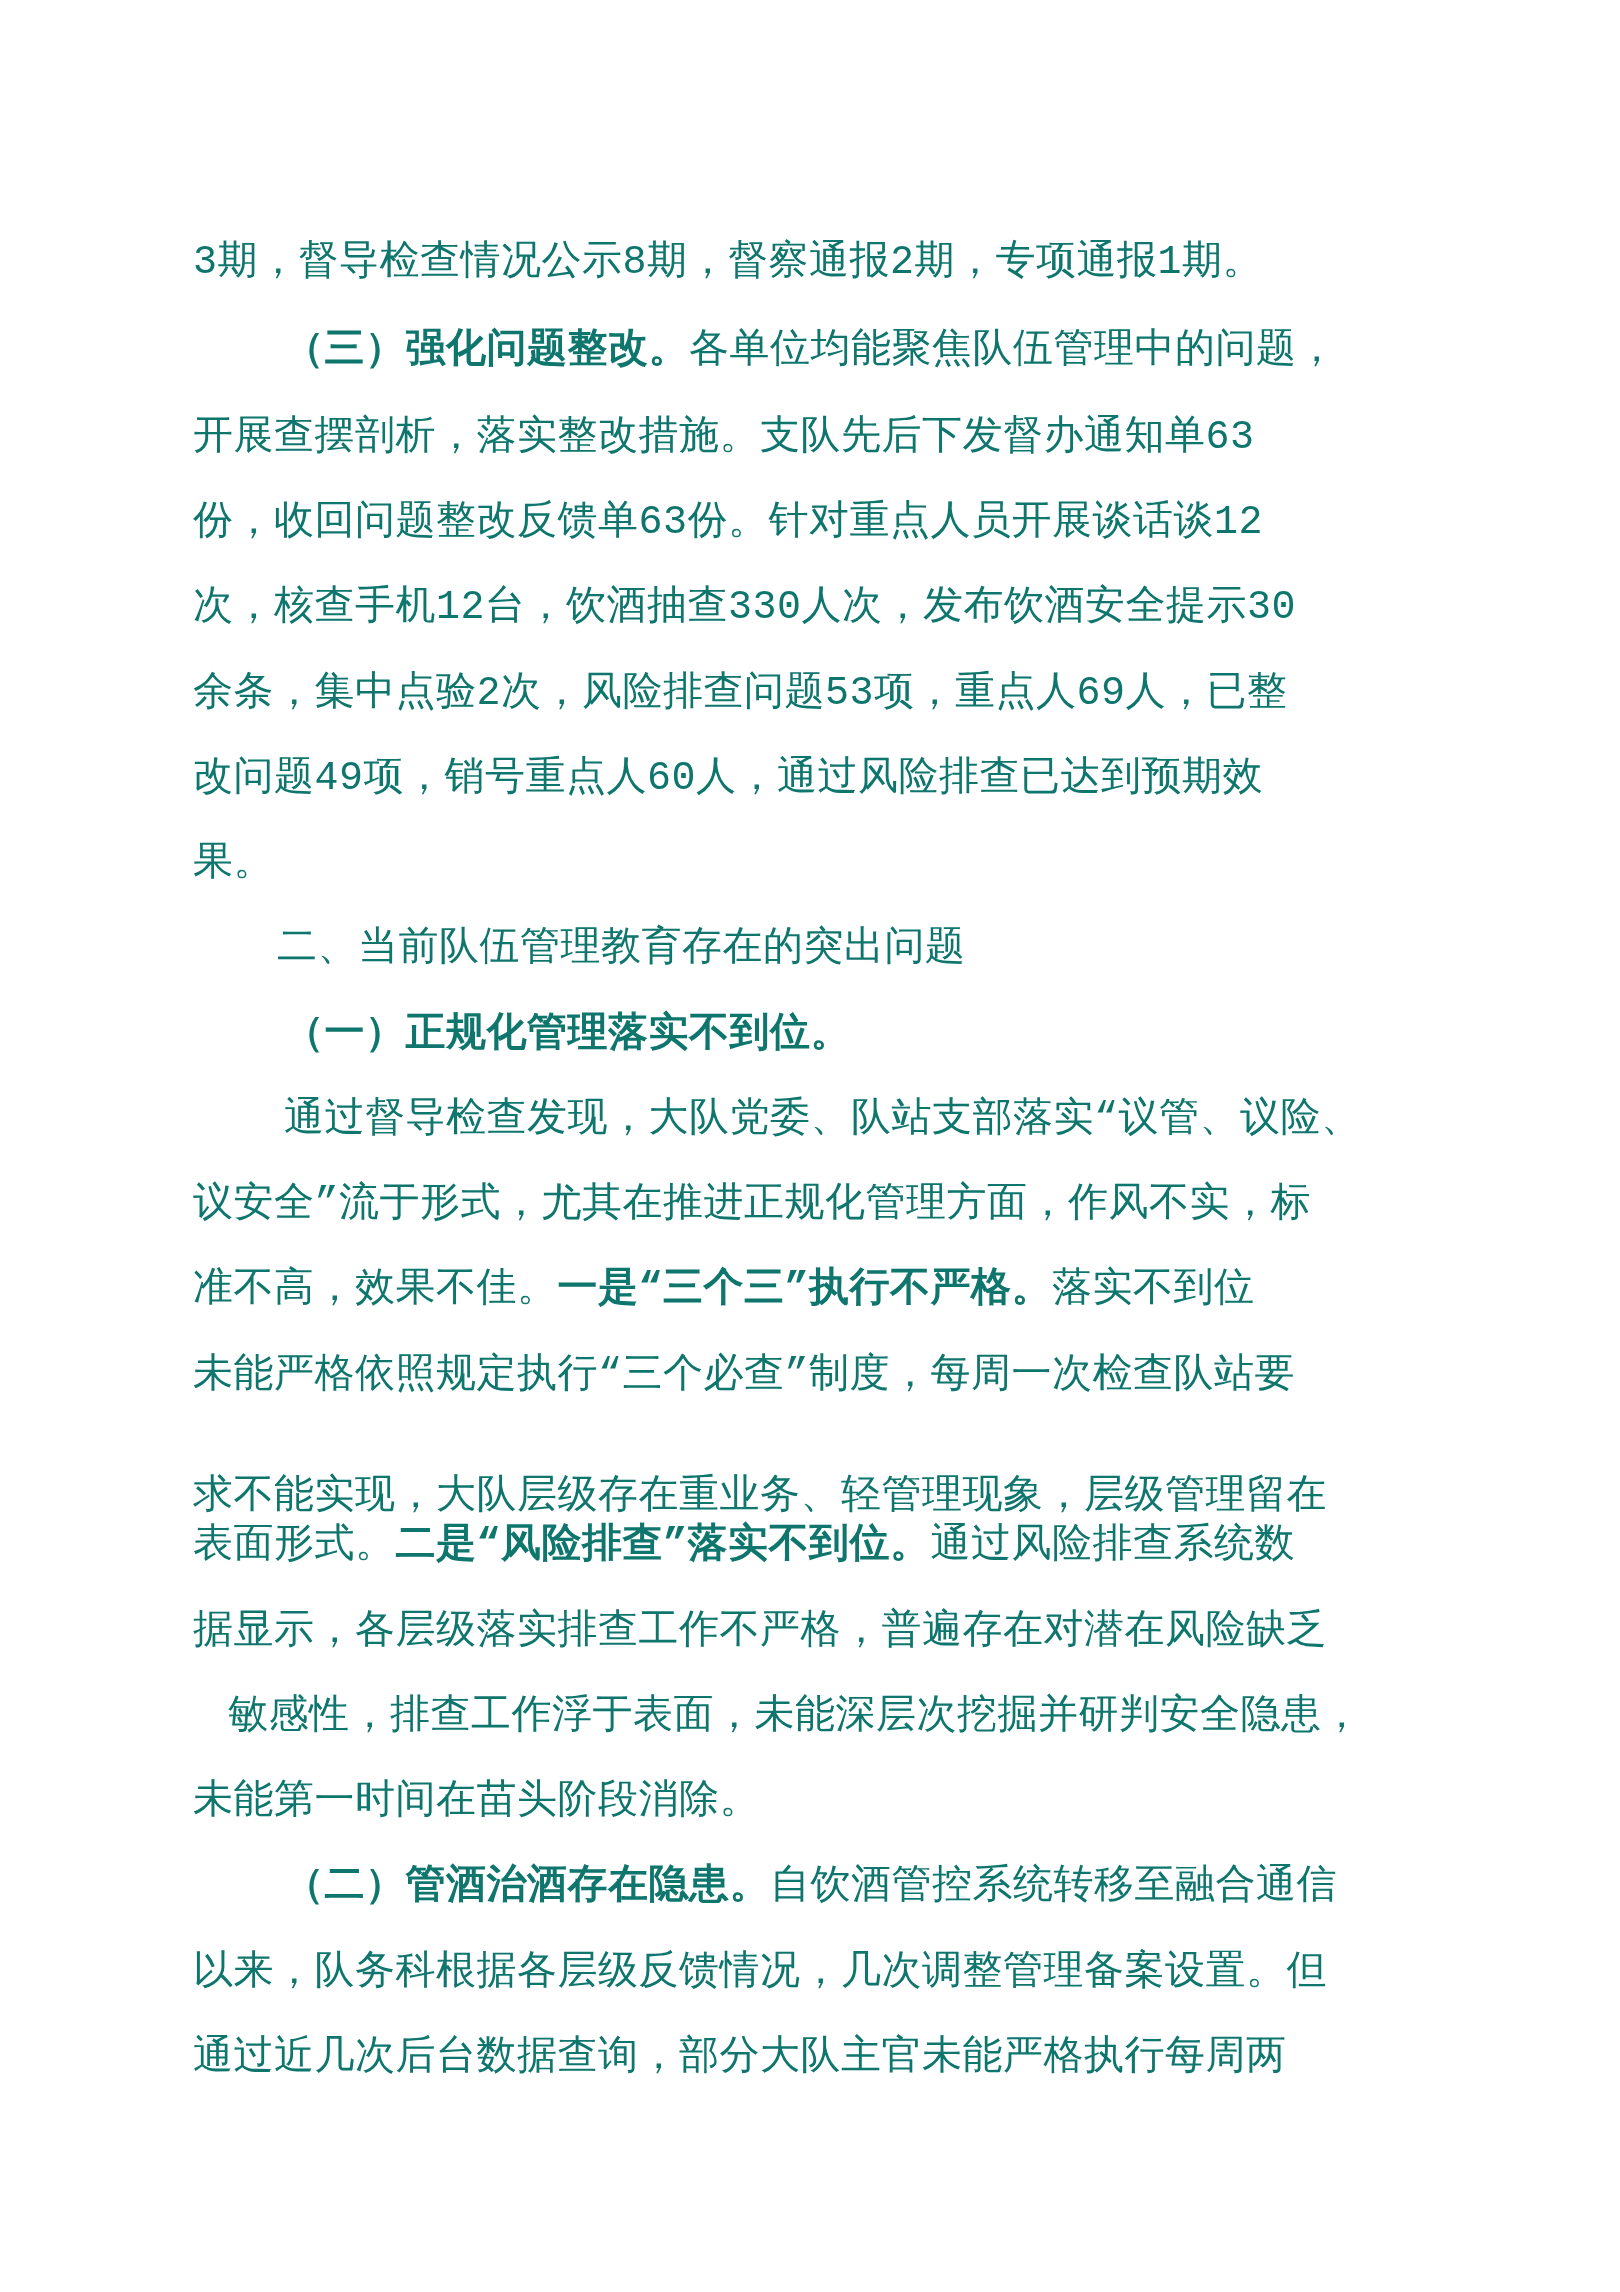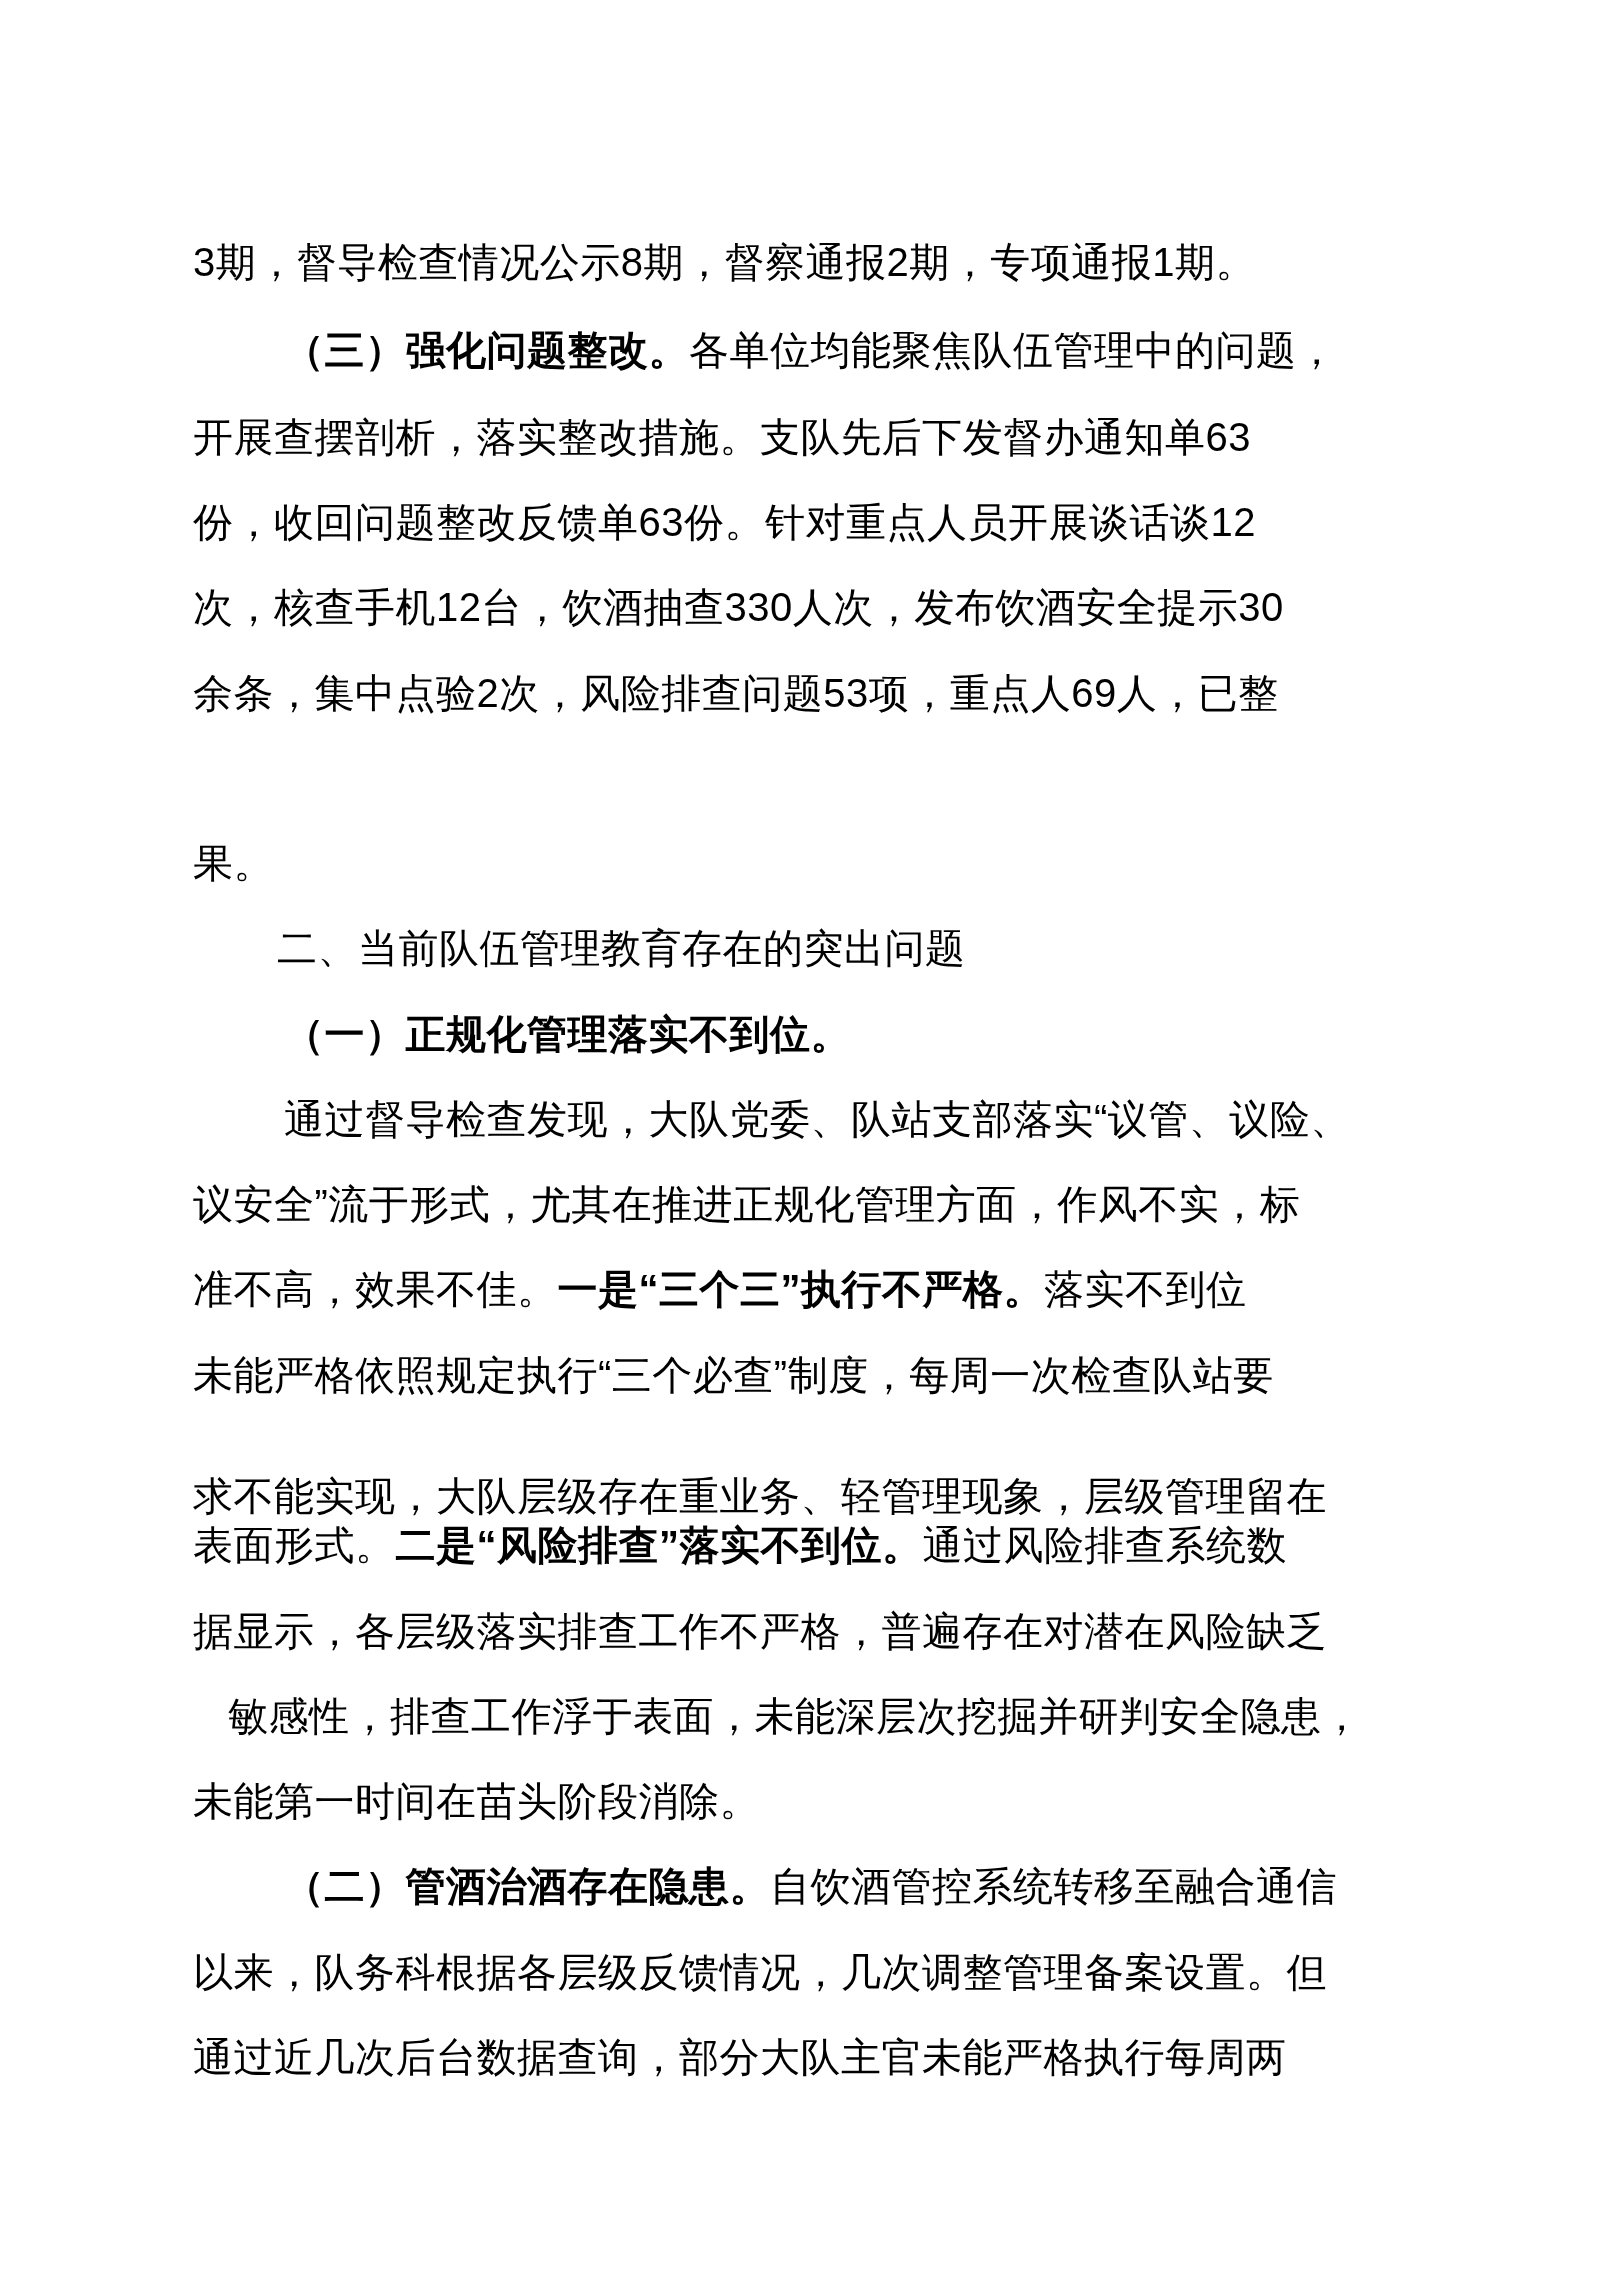--- a/index.html
+++ b/index.html
@@ -1,39 +1,40 @@
 <!DOCTYPE html>
 <html><head>
   <meta charset="utf-8">
   <style>
     html, body { margin: 0; padding: 0; background: #ffffff; }
     body { width: 1620px; height: 2293px; position: relative; overflow: hidden; }
     .page { position: absolute; left: 0; top: 0; width: 1620px; height: 2293px; background: #fff; }
     .line {
       position: absolute;
       left: 193px;
-      font-family: Liberation Sans, sans-serif;
+      font-family: Liberation Mono, monospace;
       font-size: 40px;
       line-height: 55px;
-      color: #000000;
+      color: #0f766e;
       white-space: nowrap;
       letter-spacing: 0.5px;
     }
     .b { font-weight: bold; text-align: right; }
   </style>
 </head>
 <body>
 
 <div class="page" id="page">
     <div class="line" style="top: 235px; left: 193px;"><span>3期，督导检查情况公示8期，督察通报2期，专项通报1期。</span></div>
     <div class="line" style="top: 323px; left: 284px;"><span class="b">（三）强化问题整改。</span><span>各单位均能聚焦队伍管理中的问题，</span></div>
     <div class="line" style="top: 410px; left: 193px;"><span>开展查摆剖析，落实整改措施。支队先后下发督办通知单63</span></div>
     <div class="line" style="top: 495px; left: 193px;"><span>份，收回问题整改反馈单63份。针对重点人员开展谈话谈12</span></div>
     <div class="line" style="top: 580px; left: 193px;"><span>次，核查手机12台，饮酒抽查330人次，发布饮酒安全提示30</span></div>
     <div class="line" style="top: 666px; left: 193px;"><span>余条，集中点验2次，风险排查问题53项，重点人69人，已整</span></div>
+    <div class="line" style="top: 751px; left: 193px;"><span>改问题49项，销号重点人60人，通过风险排查已达到预期效</span></div>
     <div class="line" style="top: 836px; left: 193px;"><span>果。</span></div>
     <div class="line" style="top: 921px; left: 277px;"><span>二、当前队伍管理教育存在的突出问题</span></div>
     <div class="line" style="top: 1007px; left: 284px;"><span class="b">（一）正规化管理落实不到位。</span></div>
     <div class="line" style="top: 1092px; left: 284px;"><span>通过督导检查发现，大队党委、队站支部落实“议管、议险、</span></div>
     <div class="line" style="top: 1177px; left: 193px;"><span>议安全”流于形式，尤其在推进正规化管理方面，作风不实，标</span></div>
     <div class="line" style="top: 1262px; left: 193px;"><span>准不高，效果不佳。</span><span class="b">一是“三个三”执行不严格。</span><span>落实不到位</span></div>
     <div class="line" style="top: 1348px; left: 193px;"><span>未能严格依照规定执行“三个必查”制度，每周一次检查队站要</span></div>
     <div class="line" style="top: 1433px; left: 193px; margin-top: 36px;"><span>求不能实现，大队层级存在重业务、轻管理现象，层级管理留在</span></div>
     <div class="line" style="top: 1518px; left: 193px;"><span>表面形式。</span><span class="b">二是“风险排查”落实不到位。</span><span>通过风险排查系统数</span></div>
     <div class="line" style="top: 1604px; left: 193px;"><span>据显示，各层级落实排查工作不严格，普遍存在对潜在风险缺乏</span></div>

